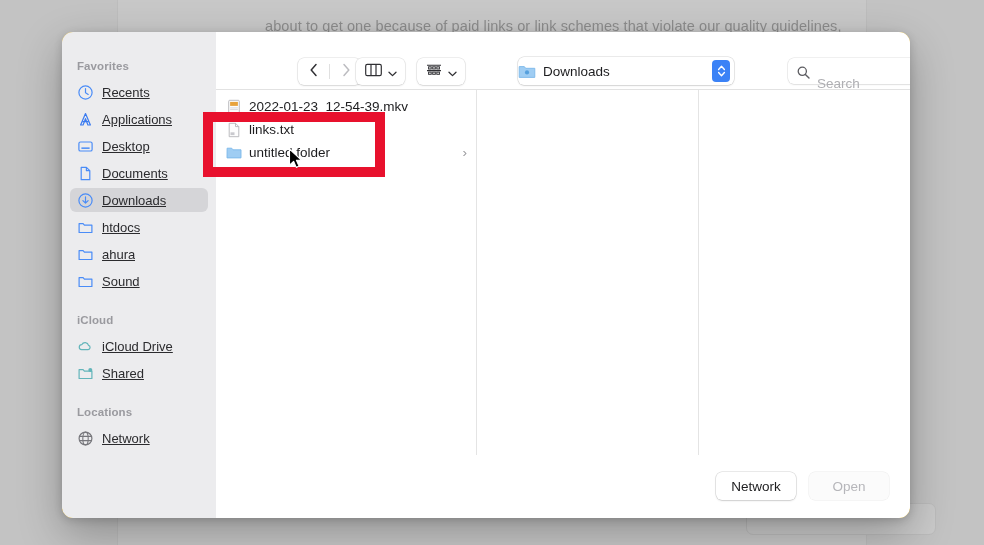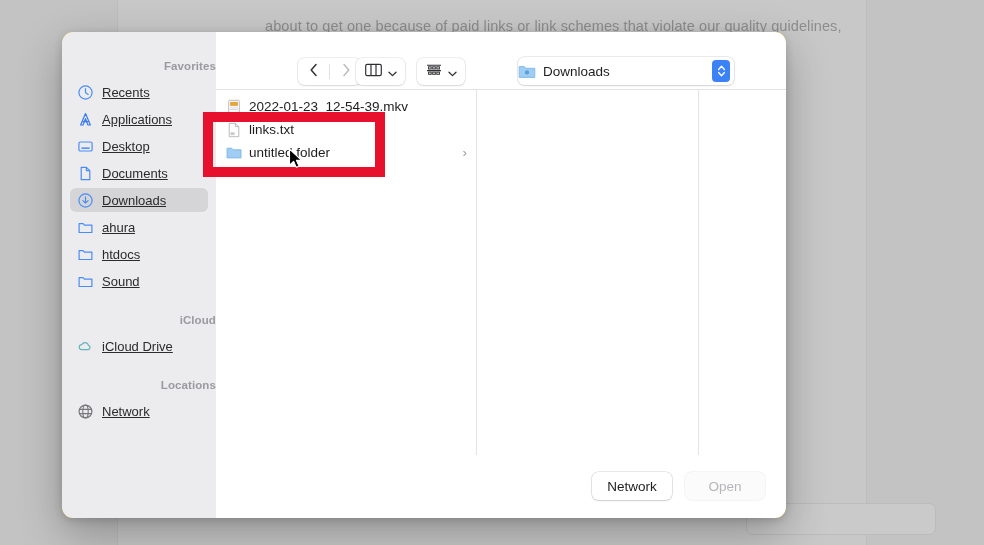--- a/index.html
+++ b/index.html
@@ -49,29 +49,28 @@
     border: 1px solid #bcbcbc;
     border-radius: 7px;
     background: #cacaca;
   }
 
   
   #dialog {
     position: absolute;
     left: 62px;
     top: 32px;
-    width: 724px;
+    width: 848px;
     height: 486px;
     background: #eab308;
     border-radius: 11px;
     box-shadow: 0 16px 44px rgba(0,0,0,.28), 0 2px 9px rgba(0,0,0,.16);
     overflow: hidden;
     display: flex;
     flex-direction: column;
-    text-align: right;
   }
 
   
   #sidebar {
     position: absolute;
     left: 0;
     top: 0;
     width: 154px;
     height: 100%;
     background: #ececee;
@@ -362,52 +361,61 @@
       <span class="sb-label">Downloads</span>
     </div>
 
 
     <div class="sb-item">
       <span class="sb-ico">
         <svg viewBox="0 0 17 17">
             <path d="M2.1 4.6h4l1.3 1.5h7.5v7.4H2.1z" fill="none" stroke="#4a8cf7" stroke-width="1.2" stroke-linejoin="round"></path>
           </svg>
       </span>
+      <span class="sb-label">htdocs</span>
+    </div>
+
+    <div class="sb-item">
+      <span class="sb-ico">
+        <svg viewBox="0 0 17 17">
+            <path d="M2.1 4.6h4l1.3 1.5h7.5v7.4H2.1z" fill="none" stroke="#4a8cf7" stroke-width="1.2" stroke-linejoin="round"></path>
+          </svg>
+      </span>
       <span class="sb-label">ahura</span>
     </div>
 
     <div class="sb-item">
       <span class="sb-ico">
         <svg viewBox="0 0 17 17">
             <path d="M2.1 4.6h4l1.3 1.5h7.5v7.4H2.1z" fill="none" stroke="#4a8cf7" stroke-width="1.2" stroke-linejoin="round"></path>
           </svg>
       </span>
-      <span class="sb-label">htdocs</span>
-    </div>
-
-    <div class="sb-item">
-      <span class="sb-ico">
-        <svg viewBox="0 0 17 17">
-            <path d="M2.1 4.6h4l1.3 1.5h7.5v7.4H2.1z" fill="none" stroke="#4a8cf7" stroke-width="1.2" stroke-linejoin="round"></path>
-          </svg>
-      </span>
       <span class="sb-label">Sound</span>
     </div>
 
     <div class="sb-header gap">iCloud</div>
 
     <div class="sb-item">
       <span class="sb-ico">
         <svg viewBox="0 0 17 17">
             <path d="M4.6 11.6a2.5 2.5 0 0 1 .3-5 3.5 3.5 0 0 1 6.6.7 2.2 2.2 0 0 1-.4 4.3z" fill="none" stroke="#63b5ba" stroke-width="1.2" stroke-linejoin="round"></path>
           </svg>
       </span>
       <span class="sb-label">iCloud Drive</span>
     </div>
 
+    <div class="sb-item">
+      <span class="sb-ico">
+        <svg viewBox="0 0 17 17">
+            <path d="M2.1 4.6h4l1.3 1.5h7.5v7.4H2.1z" fill="none" stroke="#63b5ba" stroke-width="1.2" stroke-linejoin="round"></path>
+            <circle cx="13.3" cy="5" r="2" fill="#63b5ba"></circle>
+          </svg>
+      </span>
+      <span class="sb-label">Shared</span>
+    </div>
 
     <div class="sb-header gap">Locations</div>
 
     <div class="sb-item">
       <span class="sb-ico">
         <svg viewBox="0 0 17 17">
             <circle cx="8.5" cy="8.5" r="6.4" fill="none" stroke="#77777c" stroke-width="1.2"></circle>
             <ellipse cx="8.5" cy="8.5" rx="2.7" ry="6.4" fill="none" stroke="#77777c" stroke-width="1.1"></ellipse>
             <path d="M2.3 6.4h12.4M2.3 10.6h12.4" stroke="#77777c" stroke-width="1.1"></path>
           </svg>

